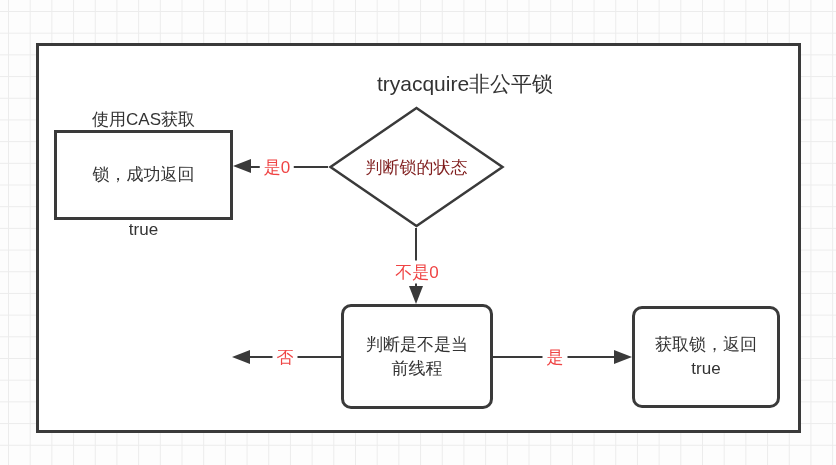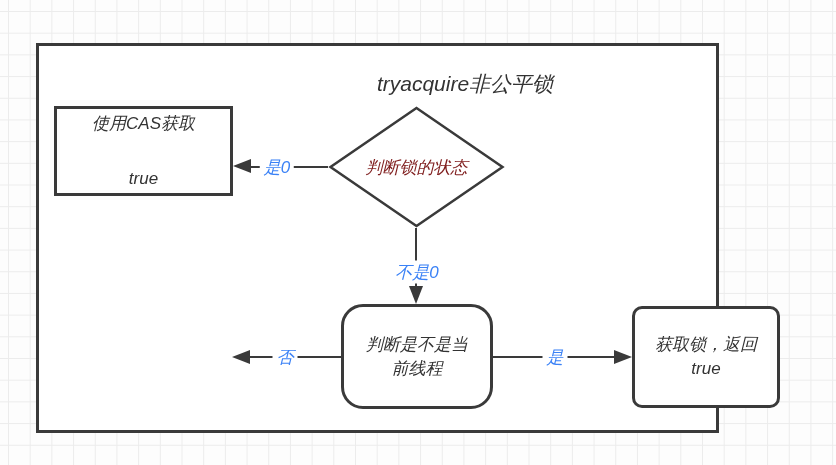--- a/index.html
+++ b/index.html
@@ -14,24 +14,23 @@
     background-image:
       linear-gradient(to right, #ececec 1px, transparent 1px),
       linear-gradient(to bottom, #ececec 1px, transparent 1px);
     background-size: 21.7px 21.7px;
     background-position: 8px 11px;
     color: #333333;
   }
   .canvas {
     position: absolute;
     left: 36px; top: 43px;
-    width: 683px; height: 390px;
+    width: 765px; height: 390px;
     background: #ffffff;
     border: 3px solid #3a3a3a;
-    font-style: italic;
   }
   .abs { position: absolute; }
   .diagram-title {
     left: 276px; top: 24px; width: 300px;
     text-align: center;
     font-size: 21px;
     color: #333333;
     white-space: nowrap;
   }
   .node {
@@ -39,23 +38,23 @@
     flex-direction: column;
     align-items: center;
     justify-content: center;
     background: #ffffff;
     border: 3px solid #3a3a3a;
     font-size: 17px;
     line-height: 1.4;
     text-align: center;
     color: #333333;
   }
-  .node-cas      { left: 15px;  top: 60px;  width: 179px; height: 90px; gap: 31px;  }
+  .node-cas      { left: 15px;  top: 84px;  width: 179px; height: 90px; gap: 31px;  }
   .node-false    { left: 42px;  top: 260px; width: 151px; height: 104px; font-size: 18px; }
-  .node-thread   { left: 302px; top: 258px; width: 152px; height: 105px; border-radius: 22px; }
+  .node-thread   { left: 302px; top: 258px; width: 152px; height: 105px; border-radius: 10px; }
   .node-acquire  { left: 593px; top: 260px; width: 148px; height: 102px; border-radius: 10px; }
   .diamond-wrap  { left: 289px; top: 60px;  width: 177px; height: 122px; }
   .diamond-wrap svg { display: block; }
   .diamond-label {
     position: absolute; left: 0; top: 0; right: 0; bottom: 0;
     display: flex; align-items: center; justify-content: center;
     font-size: 17px; color: #7f1d1d;
   }
   .edge-line { background: #3a3a3a; }
   .edge-line.h { height: 2.5px; }
@@ -75,40 +74,41 @@
     border-left: 7.5px solid transparent;
     border-right: 7.5px solid transparent;
     border-top: 18px solid #3a3a3a;
   }
   .edge-label {
     position: absolute;
     transform: translate(-50%, -50%);
     background: #ffffff;
     padding: 0 4px;
     font-size: 17px;
-    color: #3b82f6;
+    color: #ef4444;
     white-space: nowrap;
   }
 </style>
 </head>
 <body>
 
 <div class="canvas">
 
   <div class="abs diagram-title">tryacquire非公平锁</div>
 
   <div class="abs diamond-wrap">
     <svg width="177" height="122" viewBox="0 0 177 122">
       <polygon points="88.5,2 174.5,61 88.5,120 2.5,61" fill="#ffffff" stroke="#3a3a3a" stroke-width="2.5" stroke-linejoin="miter"></polygon>
     </svg>
     <div class="diamond-label">判断锁的状态</div>
   </div>
 
   <div class="abs node node-cas">
     <div>使用CAS获取</div>
+    <div>锁，成功返回</div>
     <div>true</div>
   </div>
 
   <div class="abs node node-thread">
     <div>判断是不是当</div>
     <div>前线程</div>
   </div>
 
 
   <div class="abs node node-acquire">

